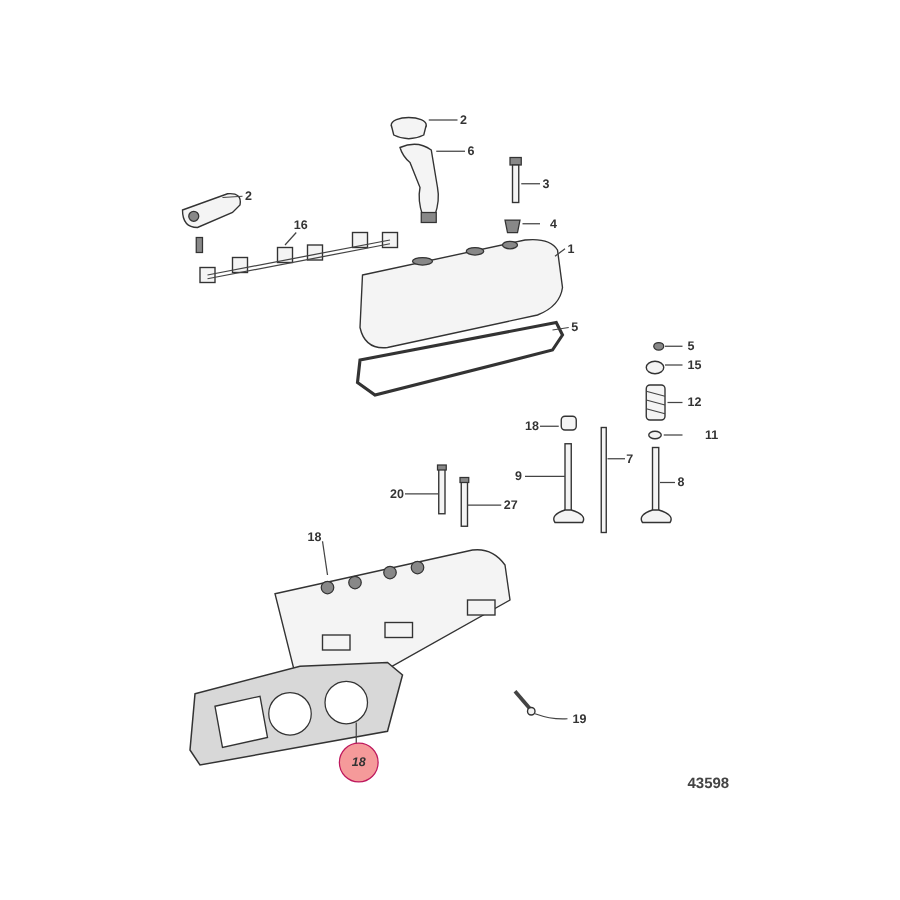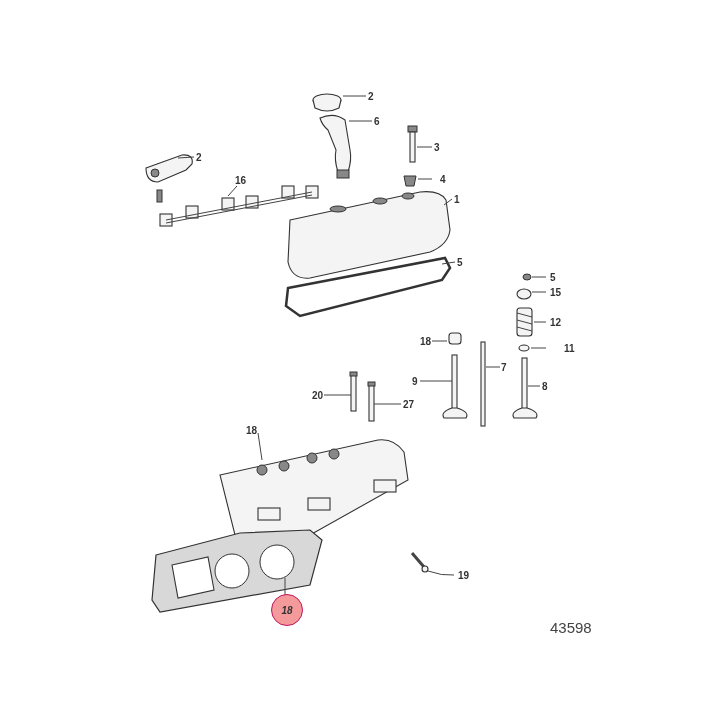--- a/index.html
+++ b/index.html
@@ -1,19 +1,19 @@
 <!DOCTYPE html>
 <html><head>
 <meta charset="utf-8">
 <style>
   html, body { margin: 0; padding: 0; background: #ffffff; }
   body { width: 720px; height: 720px; position: relative; overflow: hidden; font-family: "Liberation Sans", sans-serif; }
   #diagram { position: absolute; left: 0; top: 0; width: 720px; height: 720px; }
   .lbl { position: absolute; font-size: 10px; font-weight: bold; color: #333; line-height: 10px; }
-  .fig { position: absolute; font-size: 15px; color: #444; font-weight: normal; }
+  .fig { position: absolute; font-size: 12px; color: #444; font-weight: bold; }
   .callout { position: absolute; width: 30px; height: 30px; border-radius: 50%; background: #f59a9a; border: 1px solid #be185d; display: flex; align-items: center; justify-content: center; font-size: 10px; font-weight: bold; color: #333; font-style: italic; }
   svg .ln { stroke: #444; stroke-width: 1; fill: none; }
   svg .part { stroke: #333; stroke-width: 1.1; fill: #f4f4f4; }
   svg .dark { stroke: #333; stroke-width: 1; fill: #888; }
   svg .gasket { stroke: #333; stroke-width: 1.2; fill: #d8d8d8; }
 </style>
 </head>
 <body>
 
 <div id="diagram">

